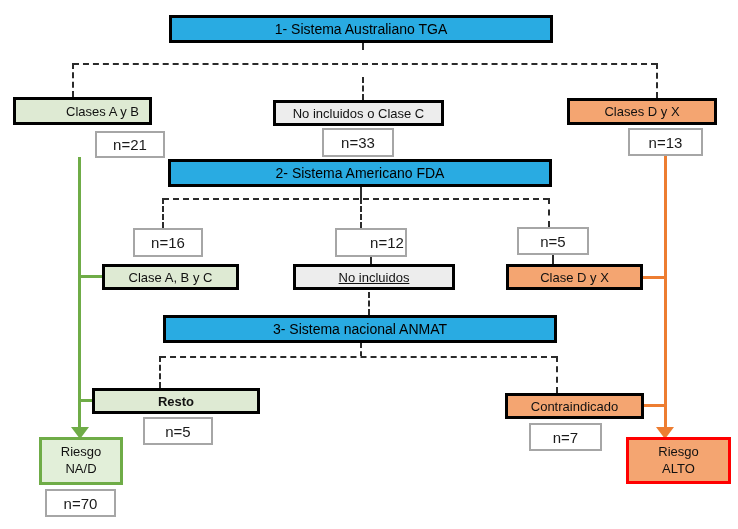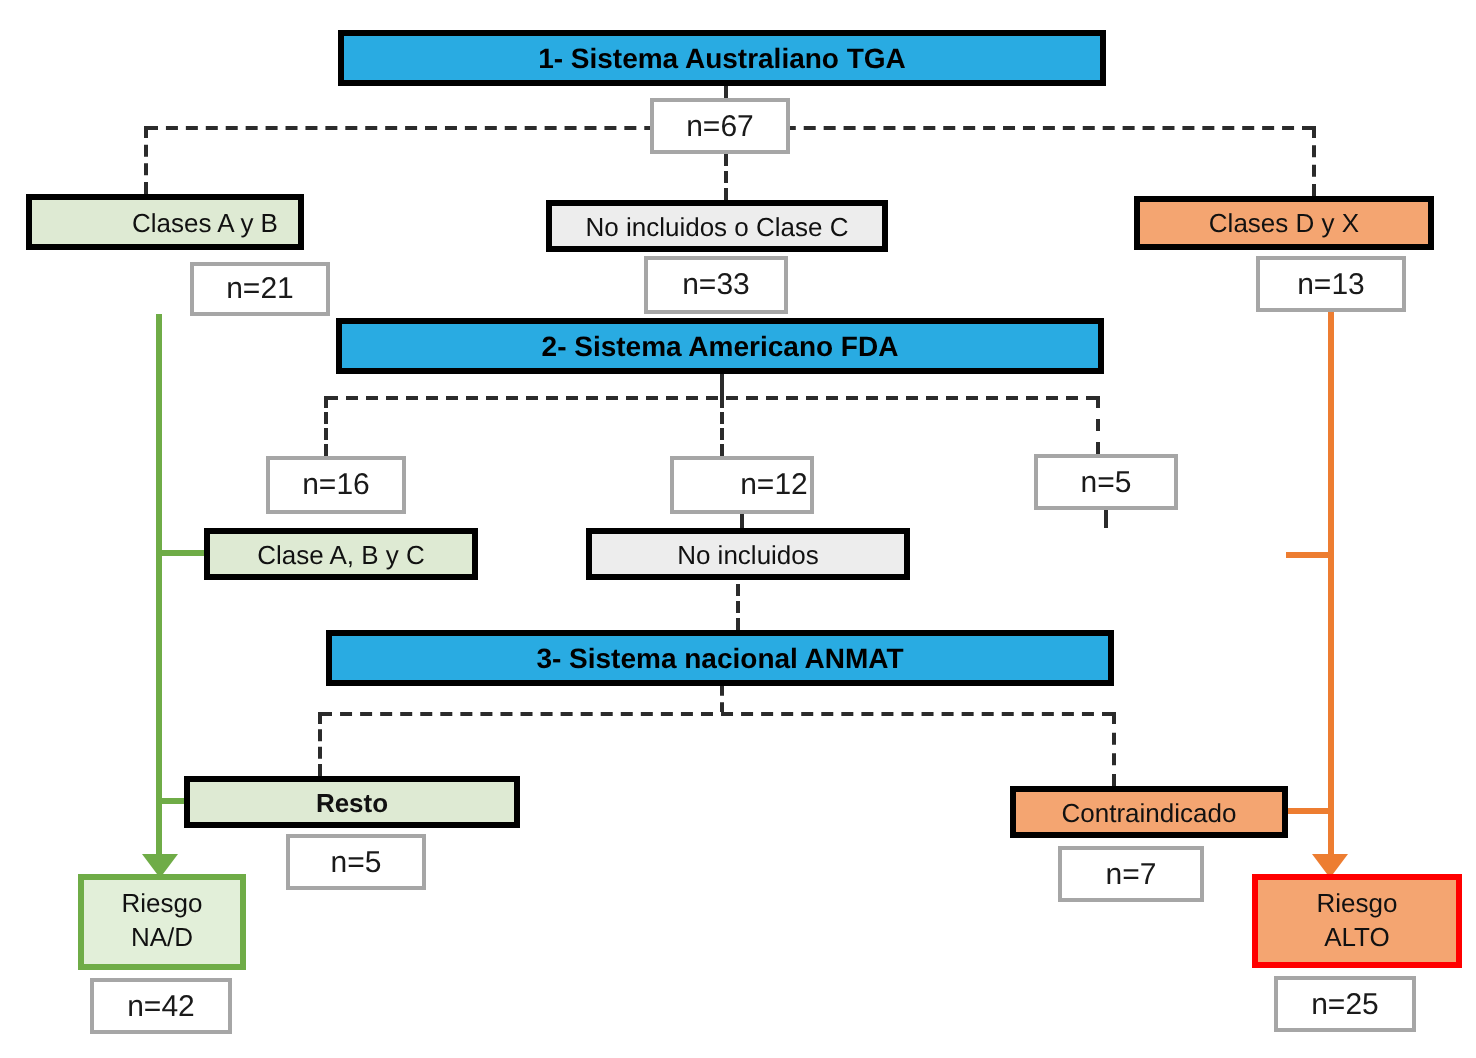--- a/index.html
+++ b/index.html
@@ -6,21 +6,21 @@
     --header-fill:#29ABE2; --green-fill:#DEEAD3; --green-light-fill:#E2EFD9;
     --green-line:#6FAC47; --gray-fill:#EDEDED; --orange-fill:#F4A571;
     --orange-line:#ED7D31; --red-border:#FF0000; --count-border:#A6A6A6;
     --dash-color:#2B2B2B;
   }
   html,body{margin:0;padding:0;background:#fff;}
   #canvas{position:relative;width:738px;height:529px;background:#fff;overflow:hidden;
           font-family:"Liberation Sans",sans-serif;color:#111;}
   .box{position:absolute;box-sizing:border-box;display:flex;align-items:center;
        justify-content:center;text-align:center;}
-  .header{background:var(--header-fill);border:3px solid #000;font-weight:bold;
+  .header{background:var(--header-fill);border:3px solid #000;font-weight:normal;
           font-size:14px;color:#000;}
   .cat{border:3px solid #000;font-size:13px;color:#111;}
   .cat.green{background:var(--green-fill);}
   .cat.gray{background:var(--gray-fill);}
   .cat.orange{background:var(--orange-fill);text-align:right;}
   .count{background:#fff;border:2px solid var(--count-border);font-size:15px;color:#1a1a1a;}
   .outcome{flex-direction:column;font-size:13px;line-height:1.3;}
   .outcome.low{background:var(--green-light-fill);border:3px solid var(--green-line);}
   .outcome.high{background:var(--orange-fill);border:3px solid var(--red-border);}
   .hdash{position:absolute;border-top:2px dashed var(--dash-color);height:0;}
@@ -63,52 +63,51 @@
   <div class="gline-h" style="left:78px;top:275px;width:24px;"></div>
   <div class="gline-h" style="left:78px;top:399px;width:22px;"></div>
   <div class="arrow green" style="left:71px;top:427px;"></div>
 
   <div class="oline-v" style="left:664px;top:156px;height:273px;"></div>
   <div class="oline-h" style="left:643px;top:276px;width:23px;"></div>
   <div class="oline-h" style="left:644px;top:404px;width:22px;"></div>
   <div class="arrow orange" style="left:656px;top:427px;"></div>
 
   <div class="box header" style="left:169px;top:15px;width:384px;height:28px;">1- Sistema Australiano TGA</div>
-  <div class="box count" style="left:325px;top:49px;width:70px;height:28px;">n=67</div>
 
   <div class="box cat green" style="left:13px;top:97px;width:139px;height:28px;padding-left:40px;">Clases A y B</div>
   <div class="box cat gray" style="left:273px;top:100px;width:171px;height:26px;">No incluidos o Clase C</div>
   <div class="box cat orange" style="left:567px;top:98px;width:150px;height:27px;">Clases D y X</div>
 
   <div class="box count" style="left:47px;top:131px;width:70px;height:27px;margin-left:48px;">n=21</div>
   <div class="box count" style="left:322px;top:128px;width:72px;height:29px;">n=33</div>
   <div class="box count" style="left:628px;top:128px;width:75px;height:28px;">n=13</div>
 
   <div class="box header" style="left:168px;top:159px;width:384px;height:28px;">2- Sistema Americano FDA</div>
 
   <div class="box count" style="left:133px;top:228px;width:70px;height:29px;">n=16</div>
   <div class="box count" style="left:335px;top:228px;width:72px;height:29px;padding-left:32px;">n=12</div>
   <div class="box count" style="left:517px;top:227px;width:72px;height:28px;">n=5</div>
 
   <div class="box cat green" style="left:102px;top:264px;width:137px;height:26px;">Clase A, B y C</div>
-  <div class="box cat gray" style="left:293px;top:264px;width:162px;height:26px;">No incluidos</div>
+  <div class="box cat gray" style="left:293px;top:264px;width:162px;height:26px;text-decoration:underline;">No incluidos</div>
+  <div class="box cat orange" style="left:506px;top:264px;width:137px;height:26px;">Clase D y X</div>
 
   <div class="box header" style="left:163px;top:315px;width:394px;height:28px;">3- Sistema nacional ANMAT</div>
 
   <div class="box cat green" style="left:92px;top:388px;width:168px;height:26px;font-weight:bold;">Resto</div>
   <div class="box cat orange" style="left:505px;top:393px;width:139px;height:26px;">Contraindicado</div>
 
   <div class="box count" style="left:143px;top:417px;width:70px;height:28px;">n=5</div>
   <div class="box count" style="left:529px;top:423px;width:73px;height:28px;">n=7</div>
 
   <div class="box outcome low" style="left:39px;top:437px;width:84px;height:48px;">
     <span>Riesgo</span>
     <span>NA/D</span>
   </div>
   <div class="box outcome high" style="left:626px;top:437px;width:105px;height:47px;">
     <span>Riesgo</span>
     <span>ALTO</span>
   </div>
 
-  <div class="box count" style="left:45px;top:489px;width:71px;height:28px;">n=42</div>
-  <div class="box count" style="left:637px;top:488px;width:71px;height:28px;">n=25</div>
+  <div class="box count" style="left:45px;top:489px;width:71px;height:28px;">n=70</div>
 
 </div>
 
 </body></html>

